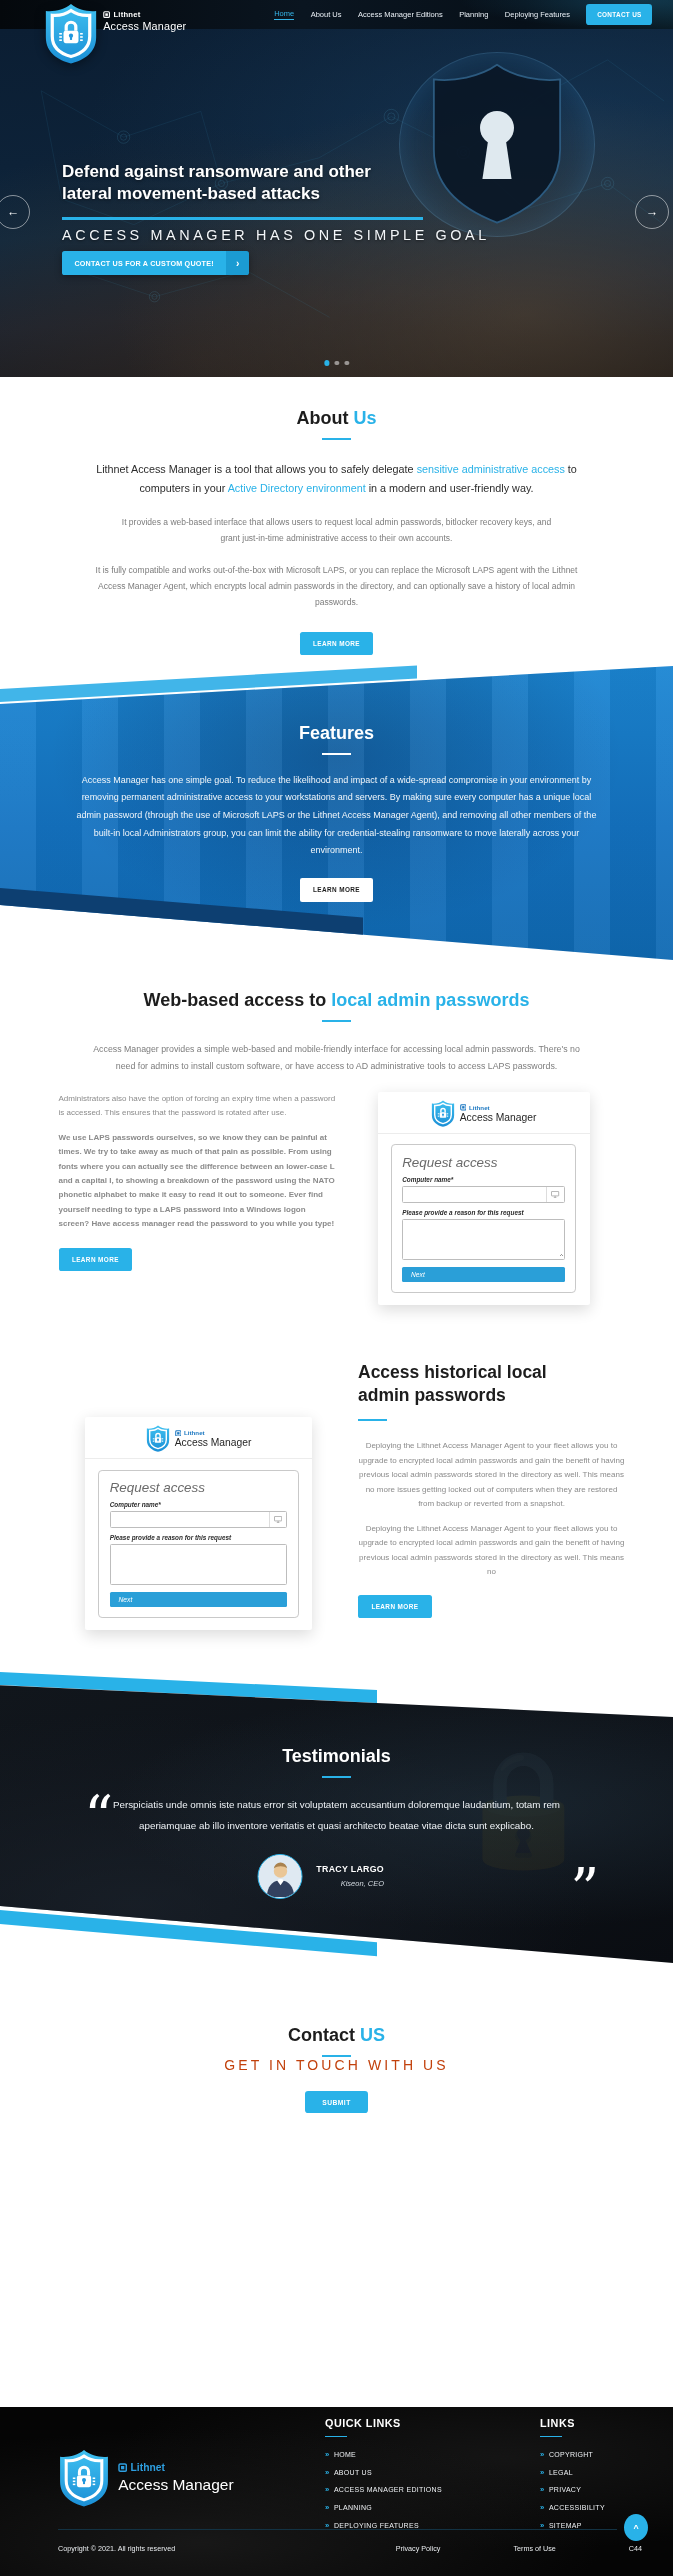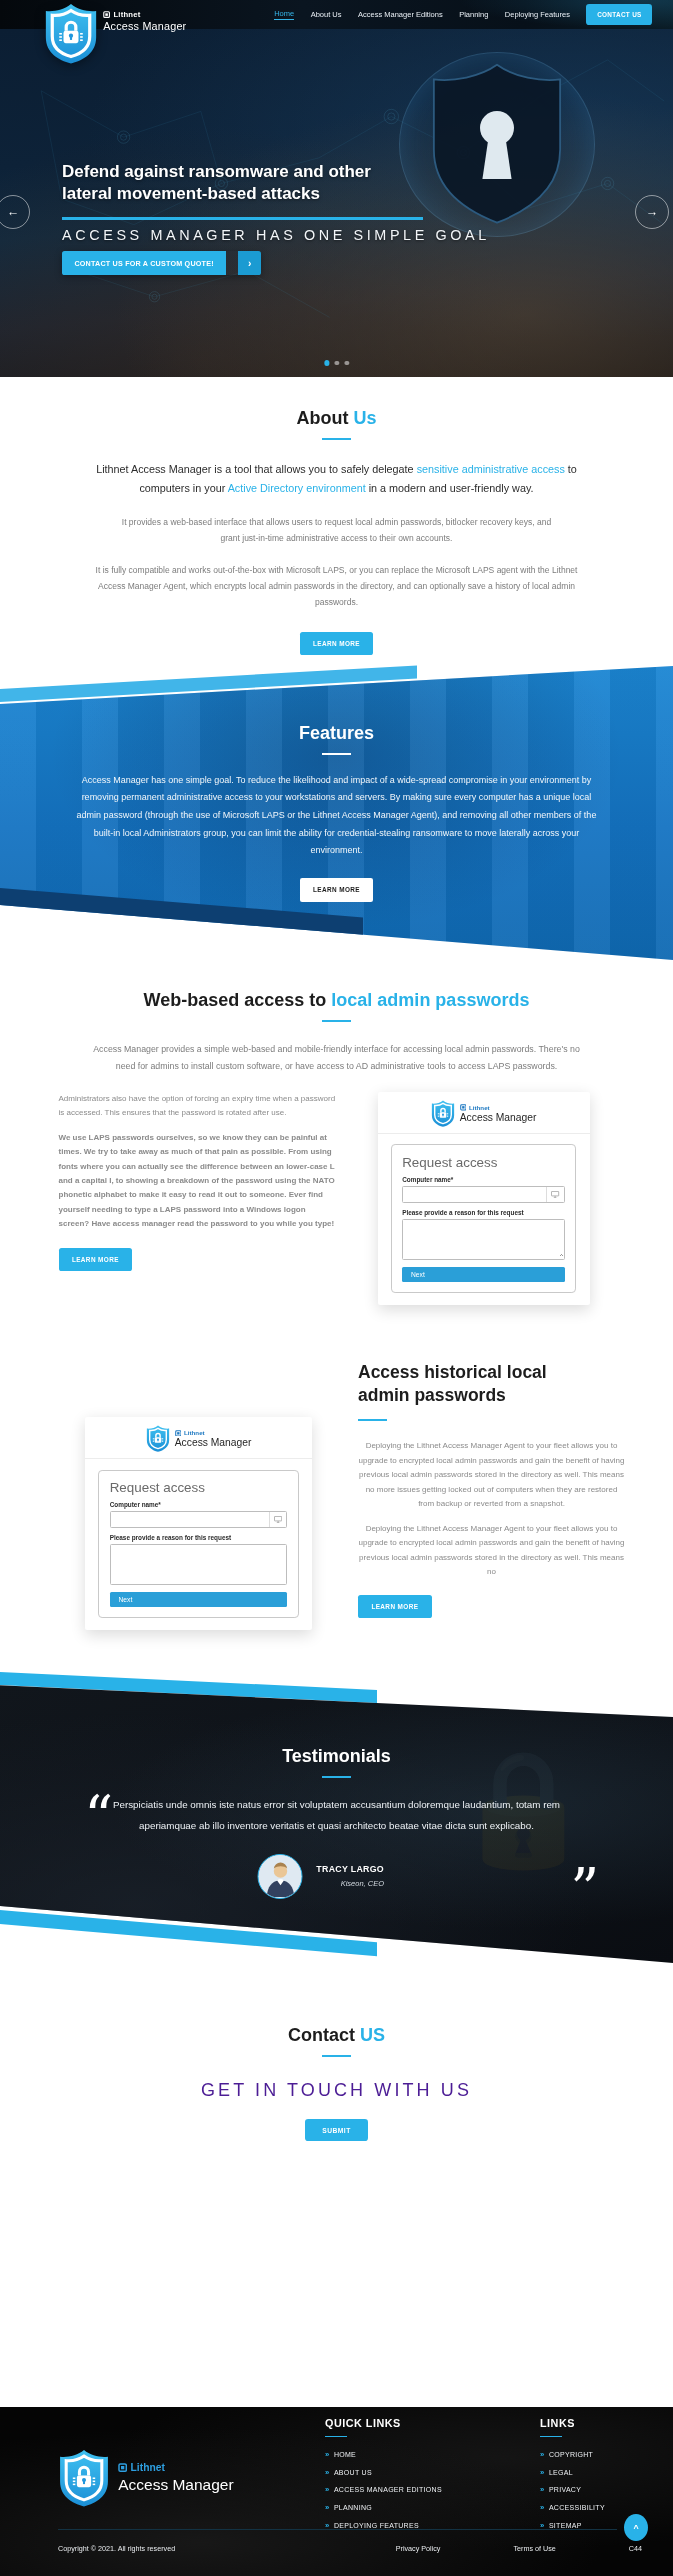--- a/index.html
+++ b/index.html
@@ -30,21 +30,21 @@
         radial-gradient(ellipse at 30% 95%, rgba(56,44,36,.5), transparent 50%),
         radial-gradient(ellipse at 85% 30%, rgba(26,62,96,.6), transparent 60%),
         linear-gradient(175deg,#0b1e33 0%,#0d2238 34%,#122a3f 52%,#1d2430 74%,#171515 100%); }
   .hero .plexus { position:absolute; inset:0; opacity:.55; }
   .holo-shield { position:absolute; left:412px; top:31px; width:170px; height:170px; }
   .holo-ring { position:absolute; left:399px; top:23px; width:196px; height:185px; border-radius:50%;
       border:0.5px solid rgba(120,200,255,.22); box-shadow:0 0 31px rgba(60,140,200,.25) inset; }
   .hero-title { position:absolute; left:62px; top:132px; color:#fff; font-size:17px; font-weight:bold; line-height:1.32; text-shadow:0 1px 3.1px rgba(0,0,0,.5); }
   .hero-line { position:absolute; left:62px; top:188px; width:361px; height:2.6px; background:#29b2e8; }
   .hero-sub { position:absolute; left:62px; top:198px; color:#f3f6f9; font-size:14.4px; font-weight:300; letter-spacing:3.6px; text-shadow:0 1px 2.6px rgba(0,0,0,.5); }
-  .hero-cta { position:absolute; left:62px; top:222px; display:flex; border-radius:2.6px; overflow:hidden; box-shadow:0 2.1px 7.2px rgba(0,0,0,.35); cursor:pointer;gap:12px; }
+  .hero-cta { position:absolute; left:62px; top:222px; display:flex; border-radius:2.6px; overflow:hidden; box-shadow:0 2.1px 7.2px rgba(0,0,0,.35); cursor:pointer; }
   .hero-cta .label { background:#29b2e8; color:#fff; font-size:7.2px; font-weight:bold; letter-spacing:0.2px; padding:7.7px 12.4px; }
   .hero-cta .chev { background:#1b9bd2; color:#fff; width:23px; display:flex; align-items:center; justify-content:center; font-size:10.3px; font-weight:bold; }
   .hero-arrow { position:absolute; top:166px; width:34px; height:34px; border-radius:50%; border:0.5px solid rgba(255,255,255,.5);
       color:#fff; font-size:12.4px; display:flex; align-items:center; justify-content:center; background:transparent; cursor:pointer; }
   .hero-arrow.prev { left:-4.1px; }
   .hero-arrow.next { right:4.1px; }
   .hero-dots { position:absolute; left:50%; transform:translateX(-50%); bottom:11.3px; display:flex; gap:5.2px; align-items:center; }
   .dot { width:4.6px; height:4.6px; border-radius:50%; background:rgba(255,255,255,.5); cursor:pointer; }
   .dot.active { background:#29b2e8; width:5.7px; height:5.7px; }
 
@@ -87,21 +87,21 @@
   .web-left p { font-size:8px; color:#8b8b8b; line-height:1.8; }
   .web-left p + p { margin-top:10.3px;font-weight:bold; }
   .web-left .learn-btn { margin-top:16.5px; }
 
   
   .rcard { width:212px; background:#fff; border-radius:2.1px; box-shadow:0 4.1px 14.4px rgba(0,0,0,.14); }
   .rcard-head { display:flex; align-items:center; justify-content:center; gap:5.2px; padding:8.2px 0 6.2px; border-bottom:0.5px solid #ececec; }
   .rcard-head .shield { width:24px; height:27px; }
   .rc-lithnet { display:flex; align-items:center; gap:2.6px; color:#1d78c1; font-weight:bold; font-size:6.2px; }
   .rc-product { font-size:10.3px; color:#262626; margin-top:0.5px; }
-  .rcard-body { padding:10.3px 13.4px 12.4px; }
+  .rcard-body { padding:10.3px 13.4px 12.4px;font-style:italic; }
   .rform { border:0.5px solid #c9c9c9; border-radius:4.1px; padding:9.3px 10.3px 9.3px; }
   .rform h3 { font-size:13.4px; font-weight:400; color:#6a6a6a; }
   .rform label { display:block; font-size:6.4px; font-weight:bold; color:#2b2b2b; margin:6.2px 0 2.6px; }
   .rinput { height:17.5px; border:0.5px solid #bdbdbd; border-radius:1.5px; display:flex; align-items:center; justify-content:flex-end; background:#fff; }
   .rinput .icon-box { width:17.5px; height:100%; border-left:0.5px solid #ddd; display:flex; align-items:center; justify-content:center; }
   .rtextarea { height:41px; border:0.5px solid #bdbdbd; border-radius:1.5px; position:relative; background:#fff; }
   .rtextarea::after { content:""; position:absolute; right:1px; bottom:1px; width:4.6px; height:4.6px;
       background:linear-gradient(135deg, transparent 50%, #9a9a9a 50%, #9a9a9a 55%, transparent 55%, transparent 70%, #9a9a9a 70%, #9a9a9a 75%, transparent 75%); }
   .next-btn { display:block; margin:7.2px 0 0 auto; background:#2a9fd8; color:#fff; font-size:6.7px; padding:4.1px 8.8px; border-radius:1.5px; }
 
@@ -136,21 +136,21 @@
   .q-open { position:absolute; left:31px; top:-5.2px; font-size:57px; color:#fff; font-family:"DejaVu Serif",serif; line-height:1; }
   .q-close { position:absolute; right:20.6px; top:67px; font-size:57px; color:#fff; font-family:"DejaVu Serif",serif; line-height:1; }
   .testi-person { display:flex; align-items:center; justify-content:center; gap:13.4px; margin-top:17.5px; transform:translateX(-15.5px); }
   .avatar { width:45px; height:45px; border-radius:50%; border:1.5px solid #29b2e8; overflow:hidden; background:#dfe9f2; }
   .person-meta { text-align:right; }
   .person-name { color:#fff; font-weight:bold; font-size:8.8px; letter-spacing:0.3px; }
   .person-role { color:#d3dae1; font-size:7.5px; font-style:italic; margin-top:4.1px; }
 
   
   .contact { height:444px; text-align:center; padding-top:62px; }
-  .contact-sub { font-size:18px; font-weight:300; letter-spacing:3.1px; color:#4c1d95; margin-top:23px; }
+  .contact-sub { font-size:14px; font-weight:300; letter-spacing:3.1px; color:#c2410c; }
   .contact-form { width:326px; margin:26px auto 0; display:grid; grid-template-columns:1fr 1fr; gap:10.3px 13.4px; }
   .contact-form input, .contact-form textarea { border:0.5px solid #2f9fce; border-radius:1px; height:24px; padding:0 7.2px;
       font-size:7.7px; font-family:"Liberation Sans",sans-serif; color:#333; outline:none; }
   .contact-form input::placeholder, .contact-form textarea::placeholder { color:#9aa0a6; }
   .contact-form textarea { grid-column:1 / span 2; height:87px; padding:6.7px 7.2px; resize:none; }
   .submit-btn { margin-top:17.5px; background:#29b2e8; color:#fff; font-size:6.7px; font-weight:bold; letter-spacing:0.5px; padding:7.7px 17.5px; border-radius:3.1px; }
 
   
   .footer { position:relative; height:169px; color:#fff;
       background:

